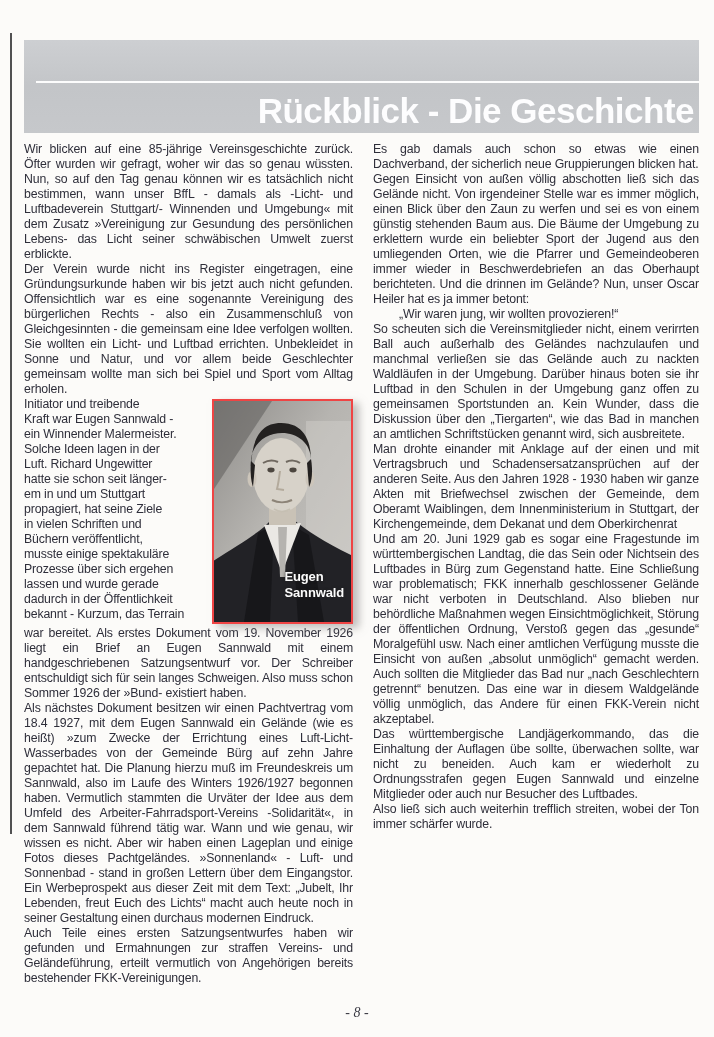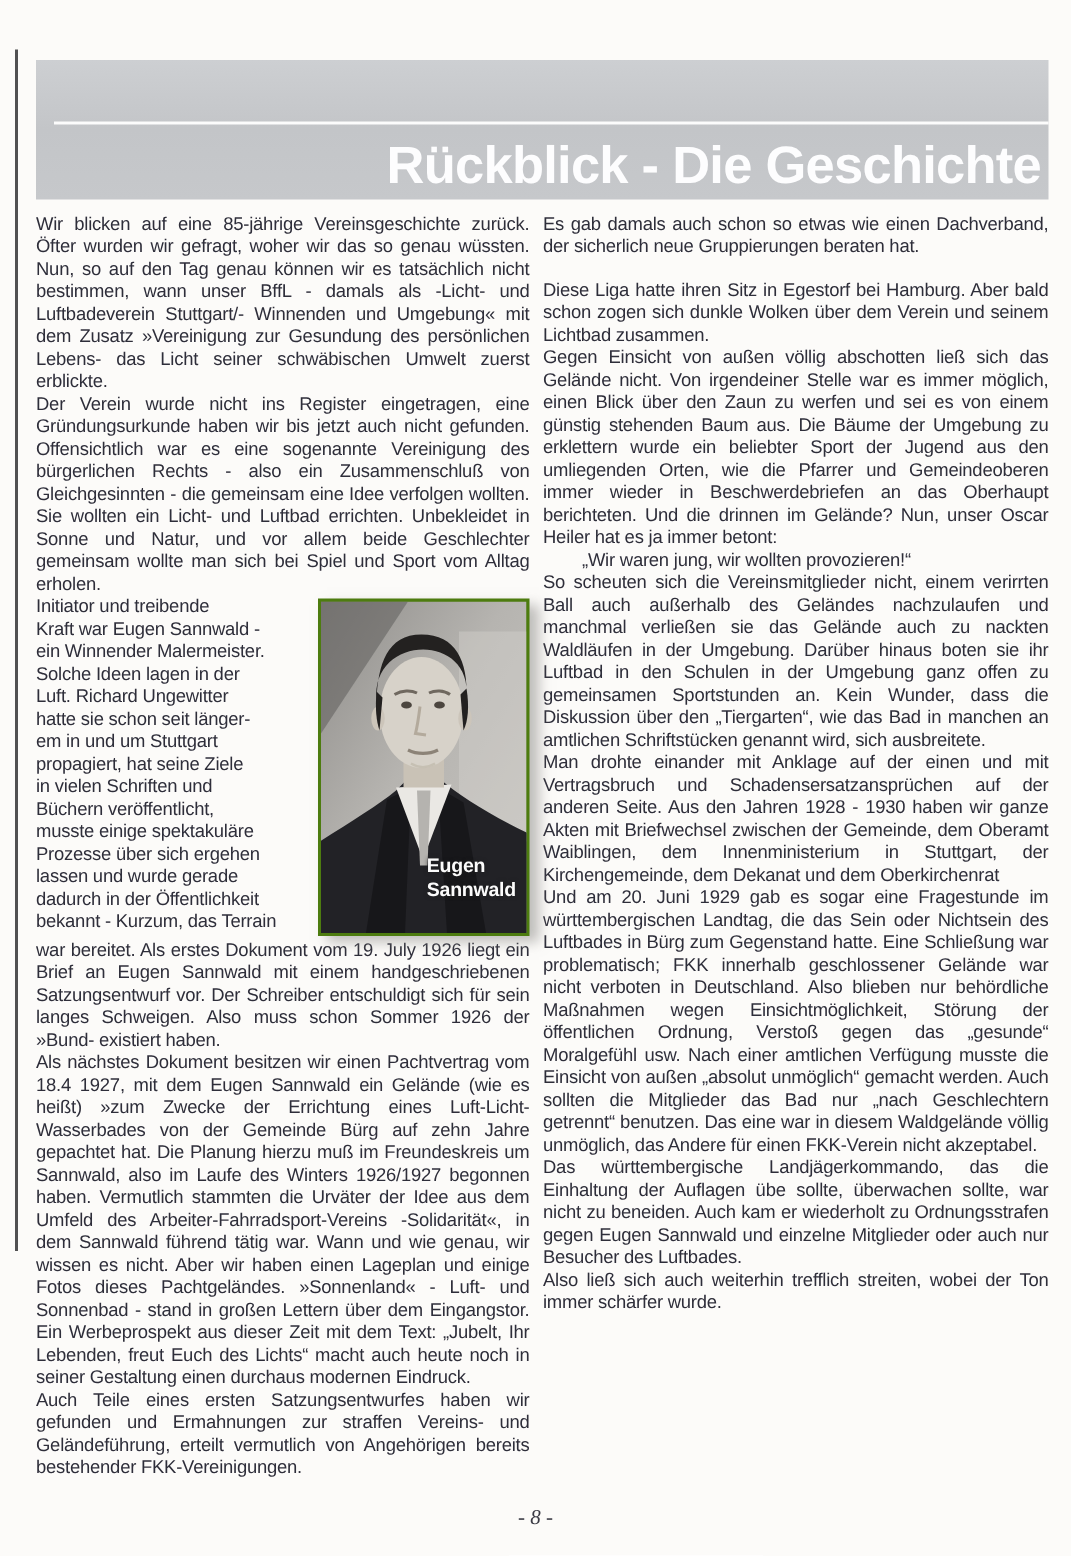--- a/index.html
+++ b/index.html
@@ -26,38 +26,38 @@
     position:absolute;top:41px;left:12px;right:0;height:2px;
     background:rgba(255,255,255,.95);
   }
   .banner-title{
     position:absolute;right:5px;bottom:2px;margin:0;
     font-size:35px;font-weight:700;letter-spacing:-0.5px;
     color:#fdfdfe;white-space:nowrap;
   }
   
   .columns{
-    display:flex;gap:9px;
+    display:flex;gap:20px;
     margin:9px 15px 0 24px;
     font-size:12.3px;line-height:15px;letter-spacing:-0.15px;
   }
   .col-left{width:329px;flex:none;}
   .col-right{flex:1;min-width:0;}
   .columns p{margin:0;text-align:justify;}
   .gap-before{margin-top:14px !important;}
   .quote{
     font-weight:400;text-align:left !important;padding-left:26px;
   }
   
   .photo-row{display:flex;gap:5px;align-items:flex-start;}
   .narrow{flex:1;text-align:right;white-space:pre-line;}
   .portrait{
     margin:2px 0 2px 0;flex:none;position:relative;
     width:137px;height:221px;
-    padding:2px;background:#4d7c0f;
+    padding:2px;background:#ef4444;
     box-shadow:6px 4px 8px rgba(140,138,134,.55);
   }
   .portrait svg{display:block;width:100%;height:100%;}
   .photo-caption{
     position:absolute;right:9px;bottom:24px;
     color:#fbfbfb;font-weight:700;font-size:13px;line-height:1.18;
     white-space:pre-line;text-shadow:0 0 3px rgba(30,30,30,.85);
   }
   
   .page-number{
@@ -137,28 +137,27 @@
             <ellipse cx="79" cy="69" rx="3.6" ry="2.4" fill="#4c463f"></ellipse>
             <path d="M66,70 C65,78 64,84 63,88 L70,89" stroke="#b3aa9c" stroke-width="2" fill="none"></path>
             <path d="M58,99 C64,102 72,102 78,99" stroke="#8c8377" stroke-width="2.2" fill="none"></path>
             <path d="M60,108 C65,111 71,111 76,108" stroke="#c2bbae" stroke-width="1.5" fill="none" opacity="0.8"></path>
           </svg>
           <figcaption class="photo-caption">Eugen
 Sannwald</figcaption>
         </figure>
       </div>
 
-      <p>war bereitet. Als erstes Dokument vom 19. July 1926 liegt ein Brief an Eugen Sannwald mit einem handgeschriebenen Satzungsentwurf vor. Der Schreiber entschuldigt sich für sein langes Schweigen. Also muss schon Sommer 1926 der »Bund- existiert haben.</p>
+      <p>war bereitet. Als erstes Dokument vom 19. November 1926 liegt ein Brief an Eugen Sannwald mit einem handgeschriebenen Satzungsentwurf vor. Der Schreiber entschuldigt sich für sein langes Schweigen. Also muss schon Sommer 1926 der »Bund- existiert haben.</p>
       <p>Als nächstes Dokument besitzen wir einen Pachtvertrag vom 18.4 1927, mit dem Eugen Sannwald ein Gelände (wie es heißt) »zum Zwecke der Errichtung eines Luft-Licht-Wasserbades von der Gemeinde Bürg auf zehn Jahre gepachtet hat. Die Planung hierzu muß im Freundeskreis um Sannwald, also im Laufe des Winters 1926/1927 begonnen haben. Vermutlich stammten die Urväter der Idee aus dem Umfeld des Arbeiter-Fahrradsport-Vereins -Solidarität«, in dem Sannwald führend tätig war. Wann und wie genau, wir wissen es nicht. Aber wir haben einen Lageplan und einige Fotos dieses Pachtgeländes. »Sonnenland« - Luft- und Sonnenbad - stand in großen Lettern über dem Eingangstor. Ein Werbeprospekt aus dieser Zeit mit dem Text: „Jubelt, Ihr Lebenden, freut Euch des Lichts“ macht auch heute noch in seiner Gestaltung einen durchaus modernen Eindruck.</p>
       <p>Auch Teile eines ersten Satzungsentwurfes haben wir gefunden und Ermahnungen zur straffen Vereins- und Geländeführung, erteilt vermutlich von Angehörigen bereits bestehender FKK-Vereinigungen.</p>
     </section>
 
     <section class="col-right">
-      <p>Es gab damals auch schon so etwas wie einen Dachverband, der sicherlich neue Gruppierungen beraten hat.</p>
-      <p class="gap-before">Diese Liga hatte ihren Sitz in Egestorf bei Hamburg. Aber bald schon zogen sich dunkle Wolken über dem Verein und seinem Lichtbad zusammen.</p>
+      <p>Es gab damals auch schon so etwas wie einen Dachverband, der sicherlich neue Gruppierungen blicken hat.</p>
       <p>Gegen Einsicht von außen völlig abschotten ließ sich das Gelände nicht. Von irgendeiner Stelle war es immer möglich, einen Blick über den Zaun zu werfen und sei es von einem günstig stehenden Baum aus. Die Bäume der Umgebung zu erklettern wurde ein beliebter Sport der Jugend aus den umliegenden Orten, wie die Pfarrer und Gemeindeoberen immer wieder in Beschwerdebriefen an das Oberhaupt berichteten. Und die drinnen im Gelände? Nun, unser Oscar Heiler hat es ja immer betont:</p>
       <p class="quote">„Wir waren jung, wir wollten provozieren!“</p>
       <p>So scheuten sich die Vereinsmitglieder nicht, einem verirrten Ball auch außerhalb des Geländes nachzulaufen und manchmal verließen sie das Gelände auch zu nackten Waldläufen in der Umgebung. Darüber hinaus boten sie ihr Luftbad in den Schulen in der Umgebung ganz offen zu gemeinsamen Sportstunden an. Kein Wunder, dass die Diskussion über den „Tiergarten“, wie das Bad in manchen an amtlichen Schriftstücken genannt wird, sich ausbreitete.</p>
       <p>Man drohte einander mit Anklage auf der einen und mit Vertragsbruch und Schadensersatzansprüchen auf der anderen Seite. Aus den Jahren 1928 - 1930 haben wir ganze Akten mit Briefwechsel zwischen der Gemeinde, dem Oberamt Waiblingen, dem Innenministerium in Stuttgart, der Kirchengemeinde, dem Dekanat und dem Oberkirchenrat</p>
       <p>Und am 20. Juni 1929 gab es sogar eine Fragestunde im württembergischen Landtag, die das Sein oder Nichtsein des Luftbades in Bürg zum Gegenstand hatte.  Eine Schließung war problematisch; FKK innerhalb geschlossener Gelände war nicht verboten in Deutschland. Also blieben nur behördliche Maßnahmen wegen Einsichtmöglichkeit, Störung der öffentlichen Ordnung, Verstoß gegen das „gesunde“ Moralgefühl usw. Nach einer amtlichen Verfügung musste die Einsicht von außen „absolut unmöglich“ gemacht werden. Auch sollten die Mitglieder das Bad nur „nach Geschlechtern getrennt“ benutzen. Das eine war in diesem Waldgelände völlig unmöglich, das Andere für einen FKK-Verein nicht akzeptabel.</p>
       <p>Das württembergische Landjägerkommando, das die Einhaltung der Auflagen übe sollte, überwachen sollte, war nicht zu beneiden. Auch kam er wiederholt zu Ordnungsstrafen gegen Eugen Sannwald und einzelne Mitglieder oder auch nur Besucher des Luftbades.</p>
       <p>Also ließ sich auch weiterhin trefflich streiten, wobei der Ton immer schärfer wurde.</p>
     </section>
 
   </main>

